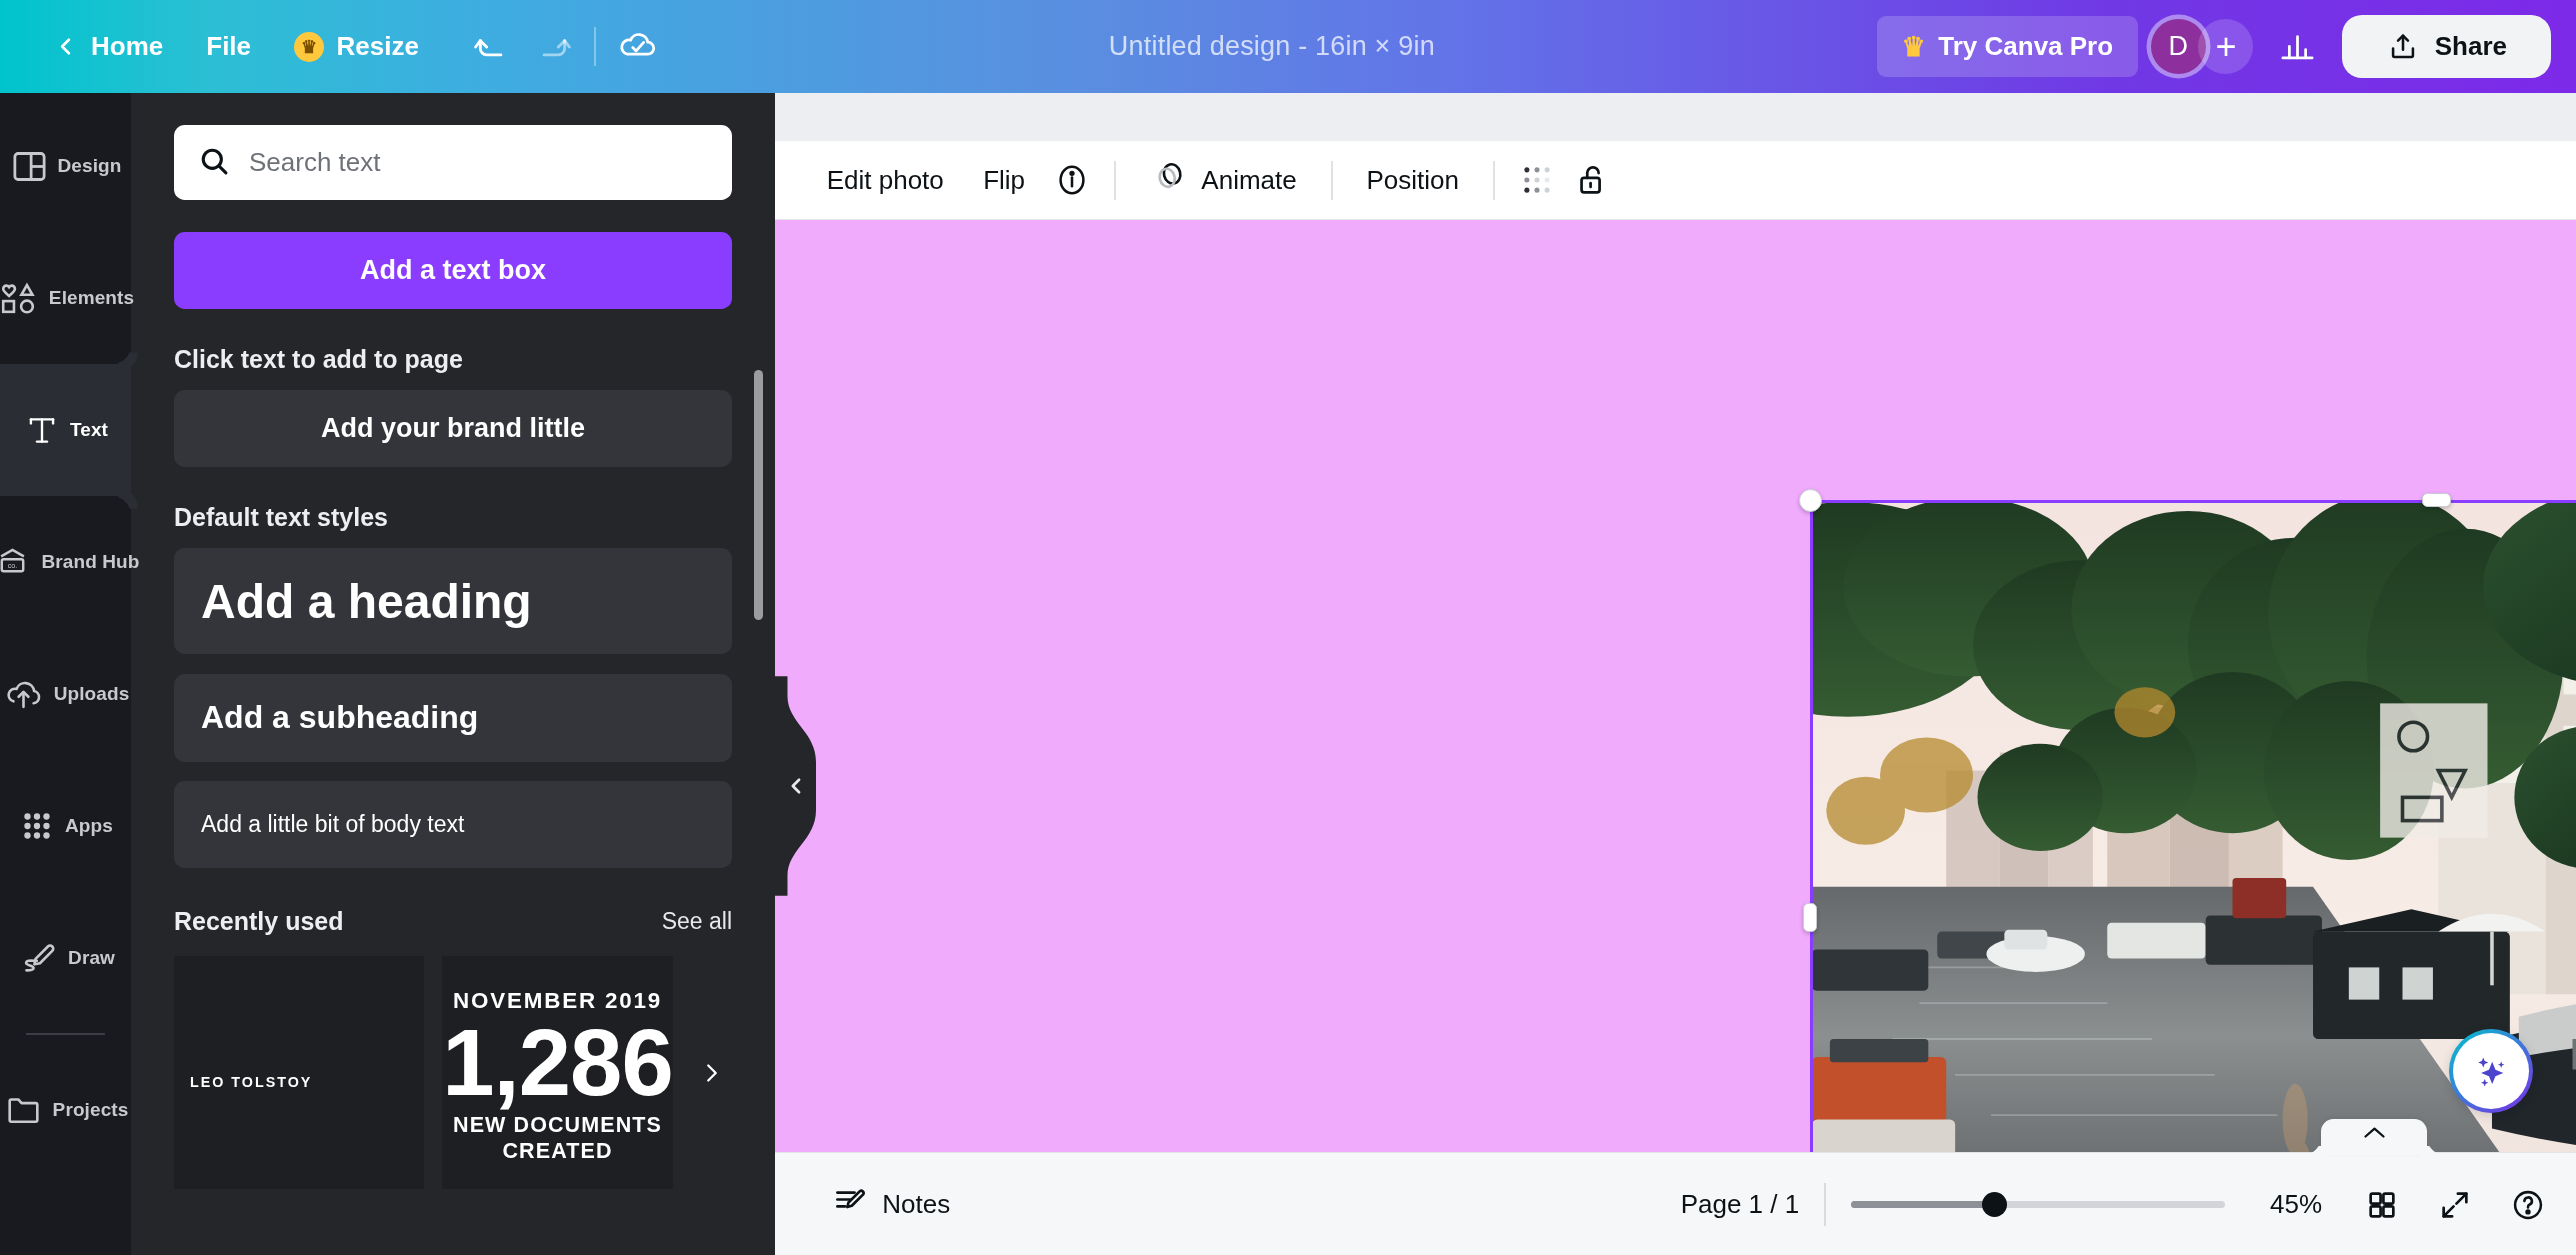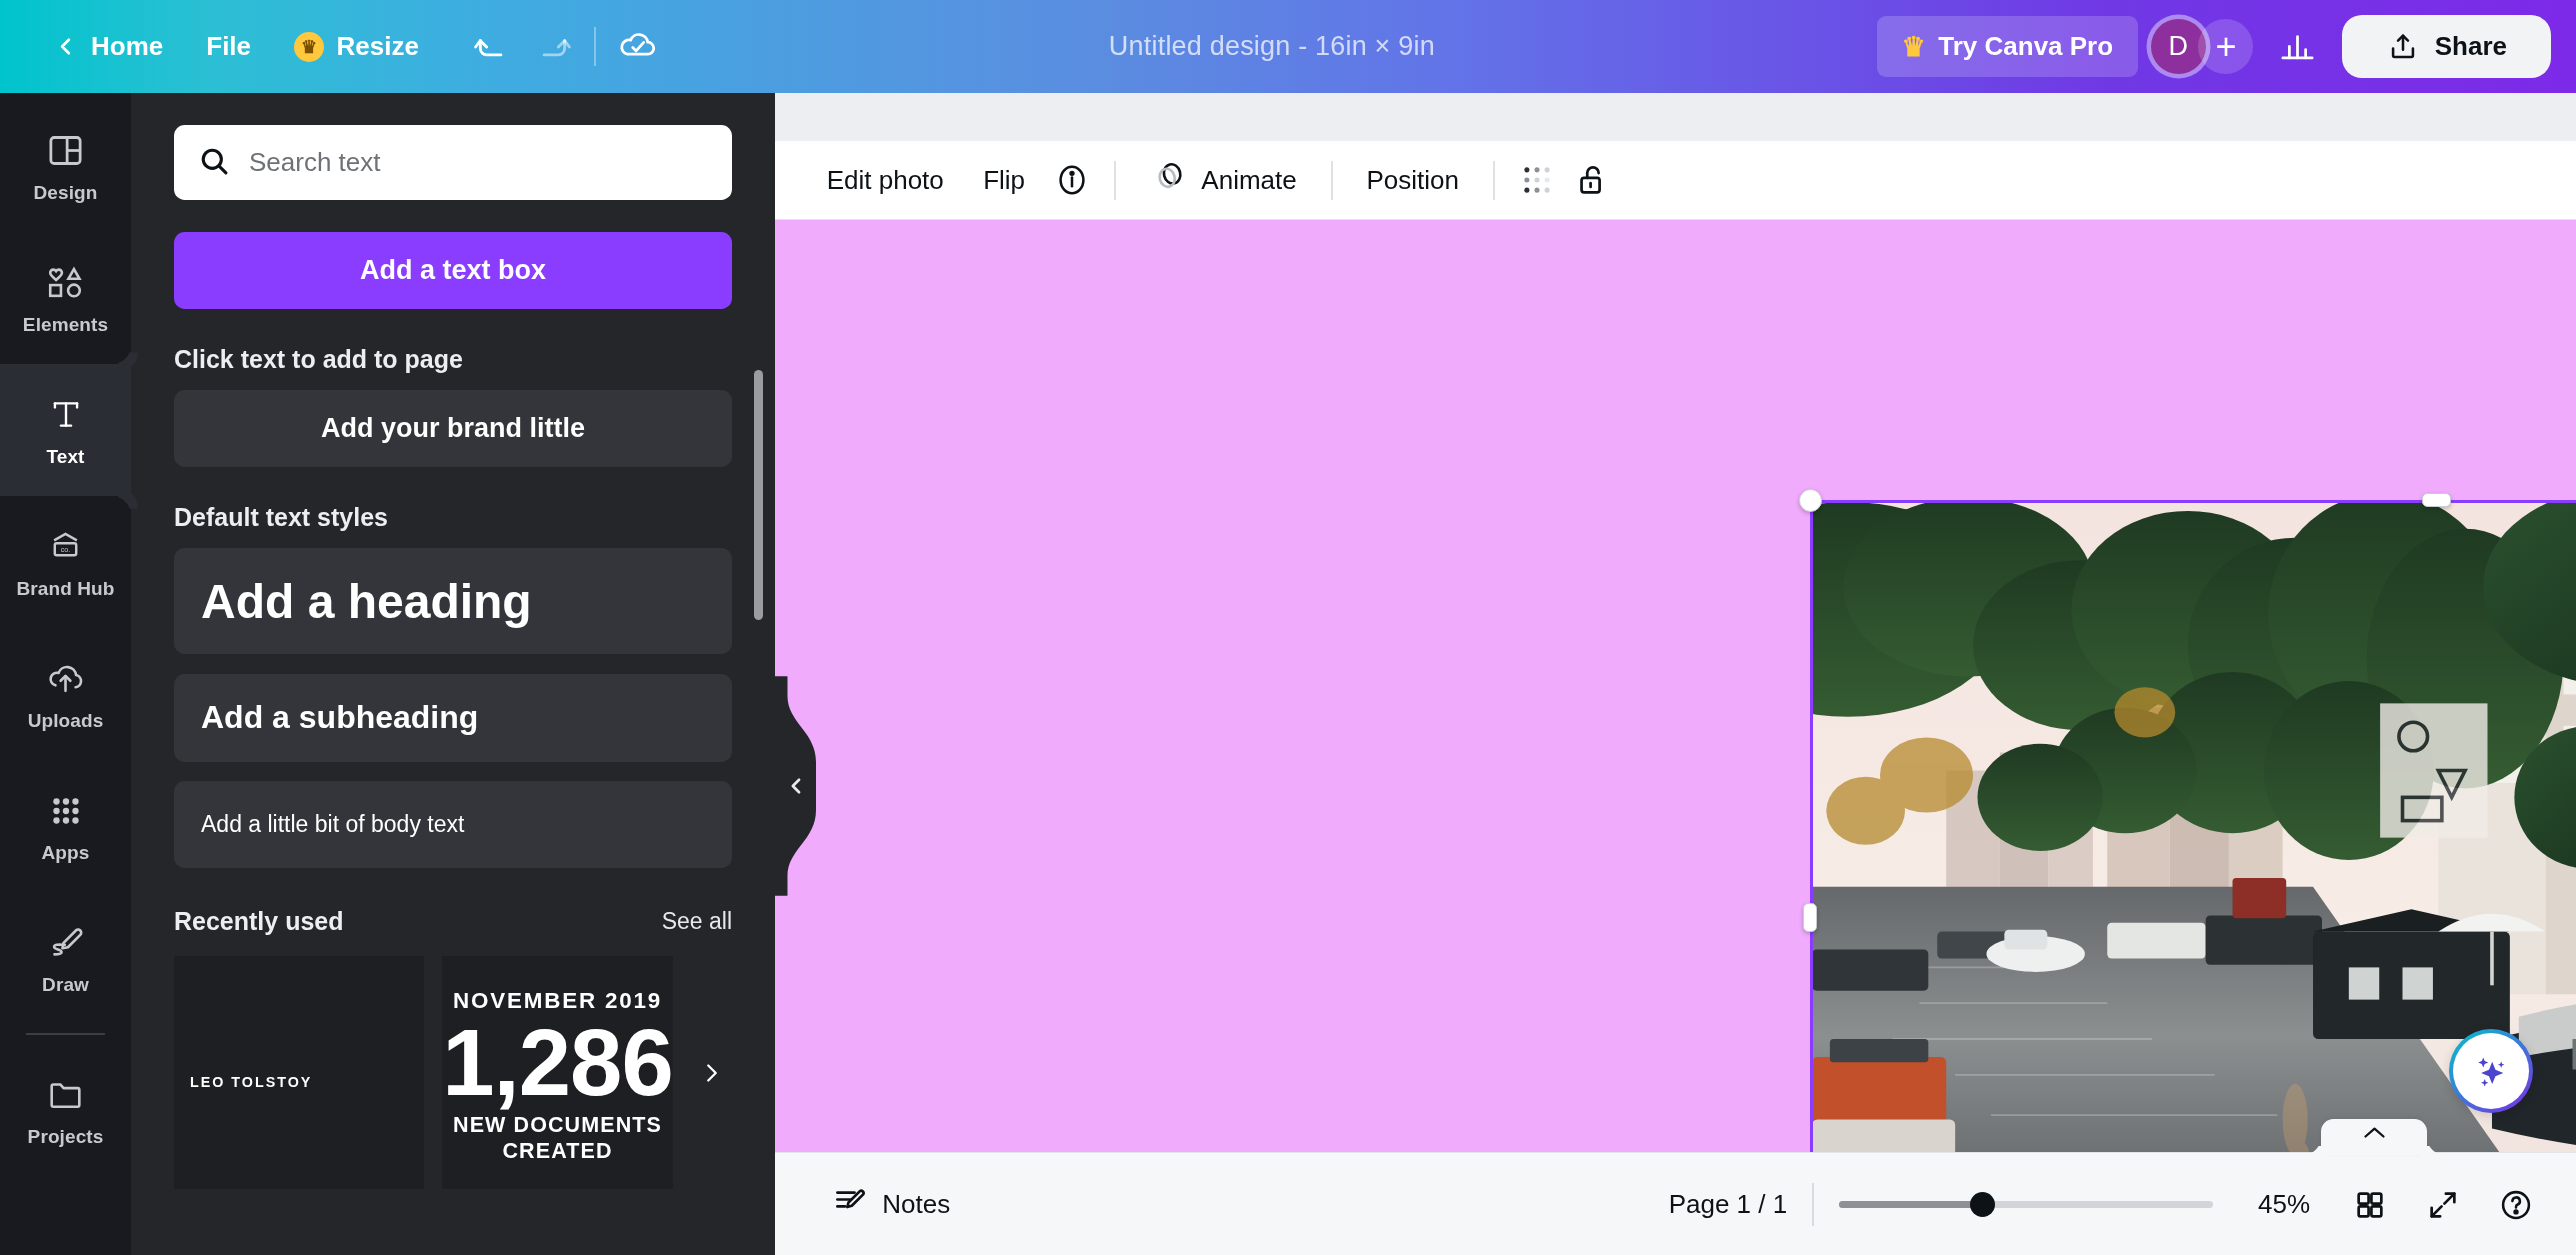--- a/index.html
+++ b/index.html
@@ -82,21 +82,21 @@
 
   
   .rail {
     width: 131px; flex: 0 0 131px;
     background: #181a1f;
     display: flex; flex-direction: column; align-items: center;
     padding-top: 7.2px; position: relative; z-index: 30;
   }
   .rail-item {
     width: 131px; height: 132px;
-    display: flex; flex-direction: column; align-items: center; justify-content: center;
+    display: flex; flex-direction: row; align-items: center; justify-content: center;
     gap: 9px; cursor: pointer; color: #c7c9cd; position: relative;
   }
   .rail-item.active { background: #2a2d33; color: #fff; border-radius: 0; }
   .rail-item.active::before,
   .rail-item.active::after {
     content: ""; position: absolute; right: 0; width: 19.7px; height: 19.7px;
     background: transparent;
   }
   .rail-item.active::before { top: -19.7px; box-shadow: 7.2px 7.2px 0 0 #2a2d33; border-bottom-right-radius: 19.7px; }
   .rail-item.active::after { bottom: -19.7px; box-shadow: 7.2px -7.2px 0 0 #2a2d33; border-top-right-radius: 19.7px; }
@@ -238,21 +238,21 @@
     height: 104px; flex: 0 0 104px; background: #f6f7f9;
     display: flex; align-items: center; position: relative;
     border-top: 0.9px solid #e2e4e8;
   }
   .notes-btn {
     display: flex; align-items: center; gap: 14.3px; margin-left: 41px;
     height: 55px; padding: 0 16px; border-radius: 7.2px; border:none; background: transparent;
     font-size: 26px; color: #0d1216; cursor: pointer; font-family: "Liberation Sans", sans-serif;
   }
   .footer-right {
-    margin-left: auto; display: flex; align-items: center; gap: 0; padding-right: 32px;
+    margin-left: auto; display: flex; align-items: center; gap: 0; padding-right: 20px;
   }
   .page-ind { font-size: 26px; color: #0d1216; white-space: nowrap; }
   .foot-divider { width: 1.8px; height: 43px; background: #d9dbe0; margin: 0 25px; }
   .zoom-slider { width: 374px; height: 21.5px; position: relative; cursor: pointer; display:flex; align-items:center; }
   .zoom-track { position:absolute; left:0; right:0; height: 7.2px; background: #d2d4d9; border-radius: 3.6px; }
   .zoom-fill { position:absolute; left:0; width: 141px; height: 7.2px; background: #8d9096; border-radius: 3.6px; }
   .zoom-thumb {
     position: absolute; left: 131px; width: 25px; height: 25px; border-radius: 50%;
     background: #0d1216; cursor: grab;
   }

